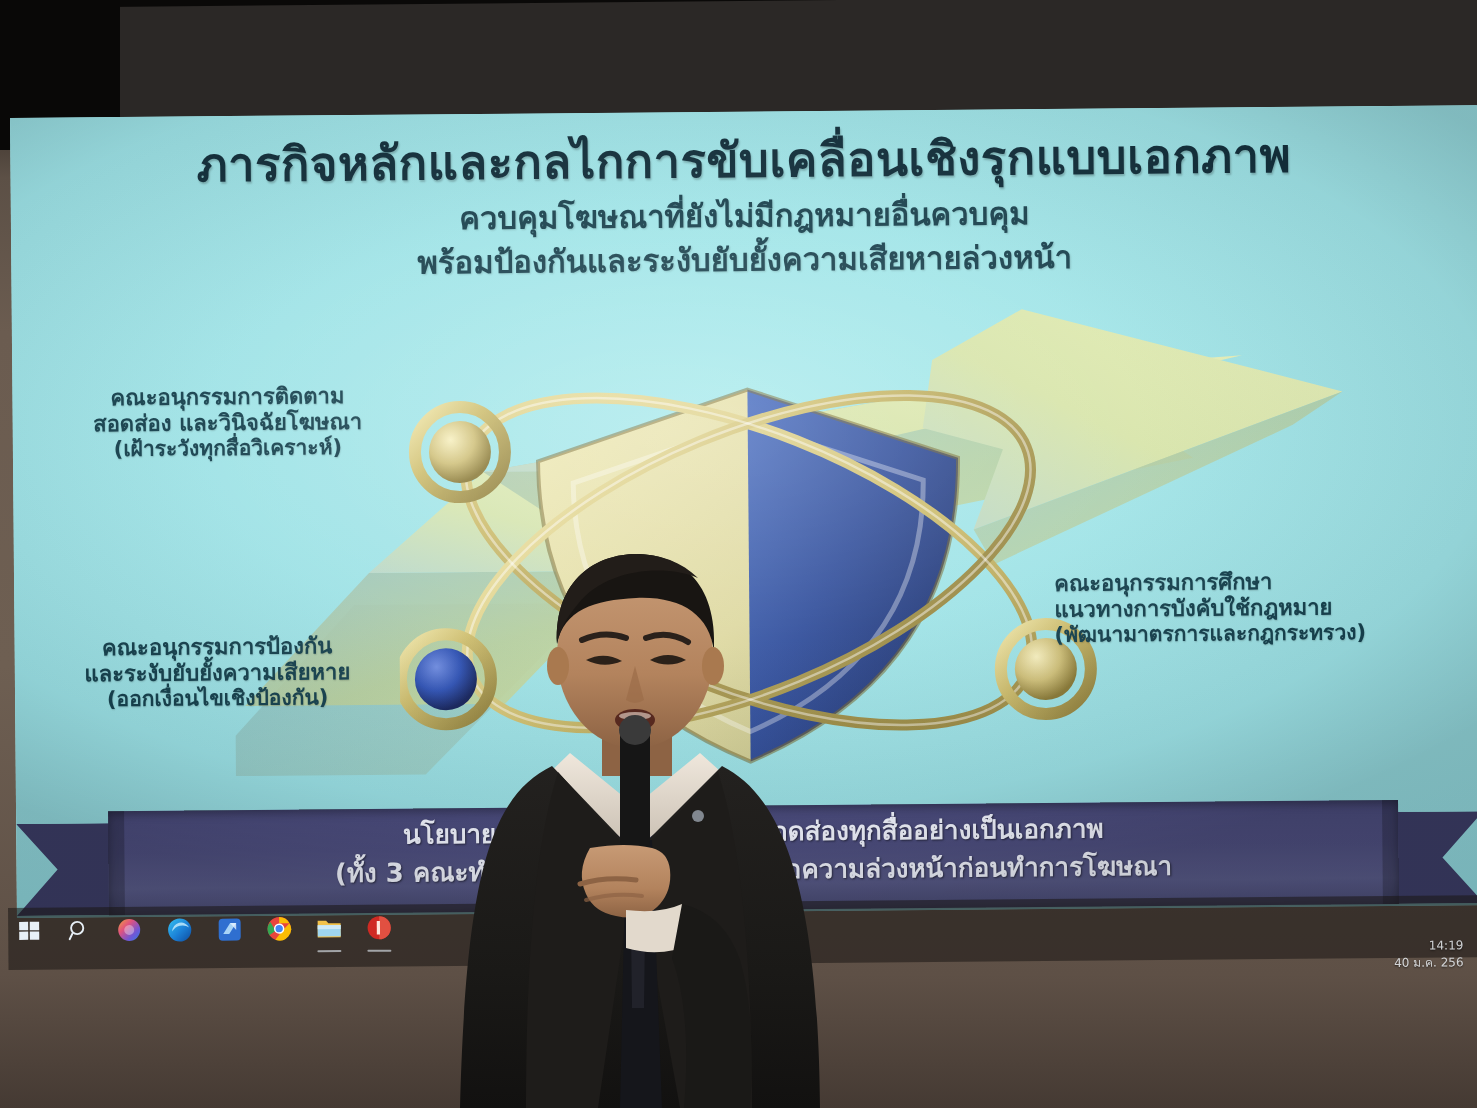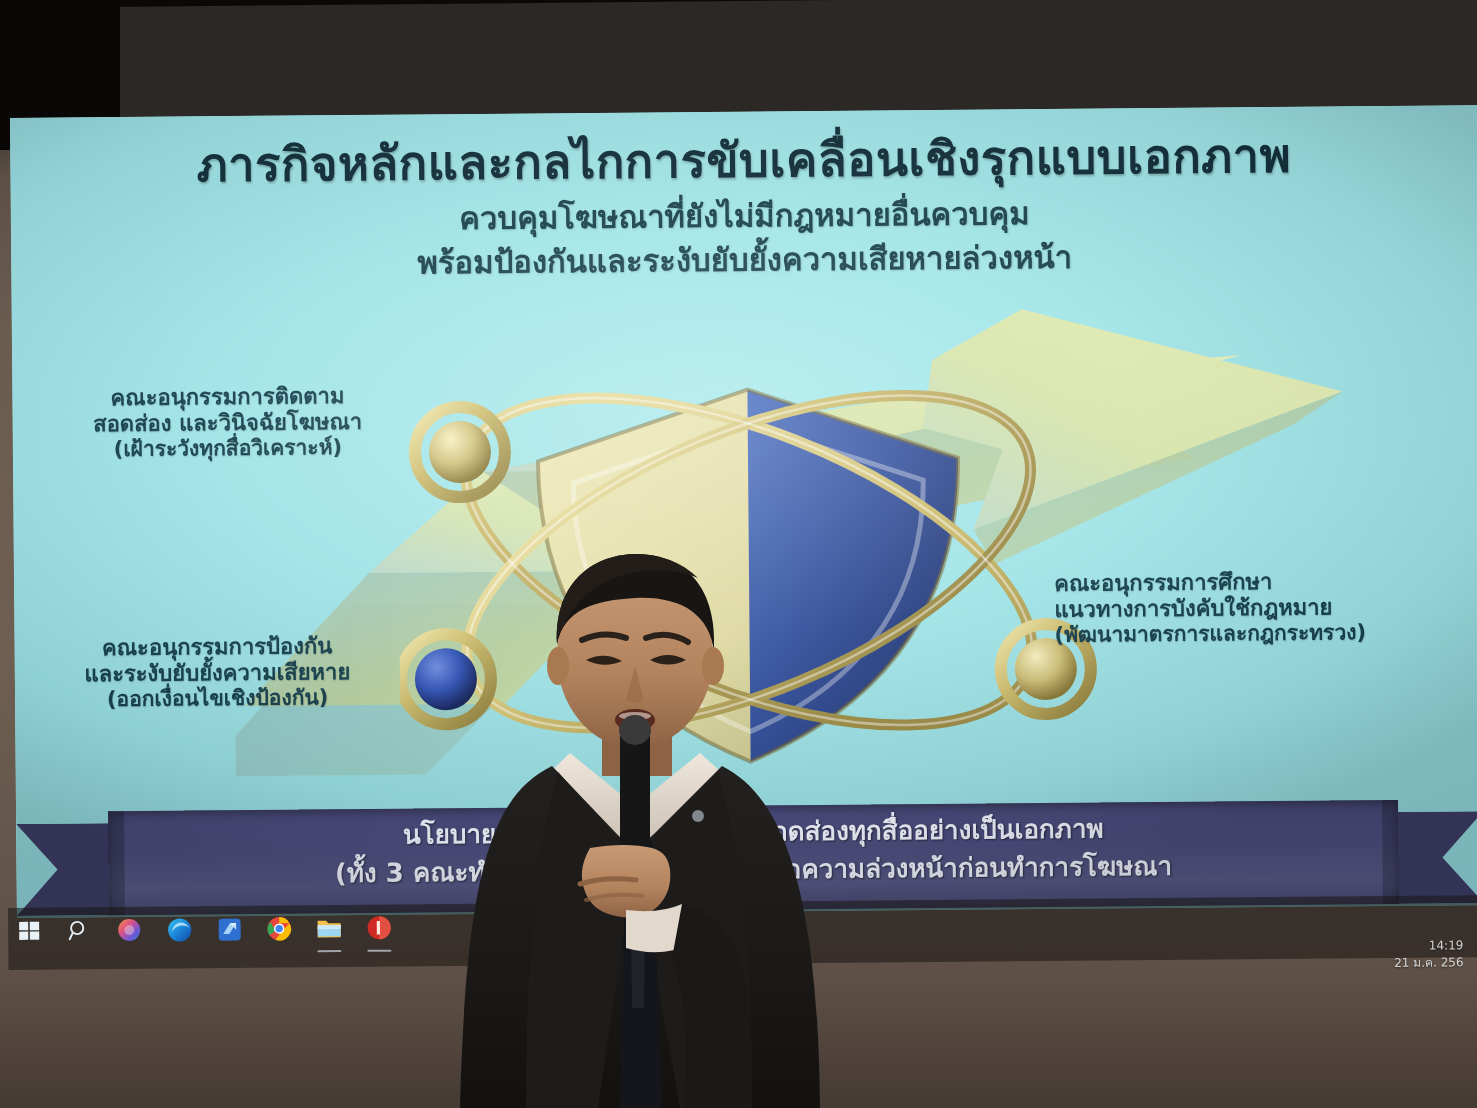--- a/index.html
+++ b/index.html
@@ -321,21 +321,21 @@
           <path d="M13,1.4 a11.6,11.6 0 0 1 0,23.2 Z" fill="#e8614f" opacity="0.7"></path>
           <rect x="10.6" y="6.2" width="3.2" height="13.5" fill="#ffe8dd"></rect>
         </svg>
         <div class="tb-run"></div>
       </div>
 
     </div>
 
     <div class="tb-clock">
       <div>14:19</div>
-      <div>21 ม.ค. 256</div>
+      <div>40 ม.ค. 256</div>
     </div>
   </div>
 
   <div class="speaker">
     <svg width="470" height="560" viewBox="0 0 470 560">
       <defs>
         <linearGradient id="suit" x1="0" y1="0" x2="0" y2="1">
           <stop offset="0%" stop-color="#23211f"></stop>
             <stop offset="60%" stop-color="#1a1917"></stop>
           <stop offset="100%" stop-color="#121110"></stop>

